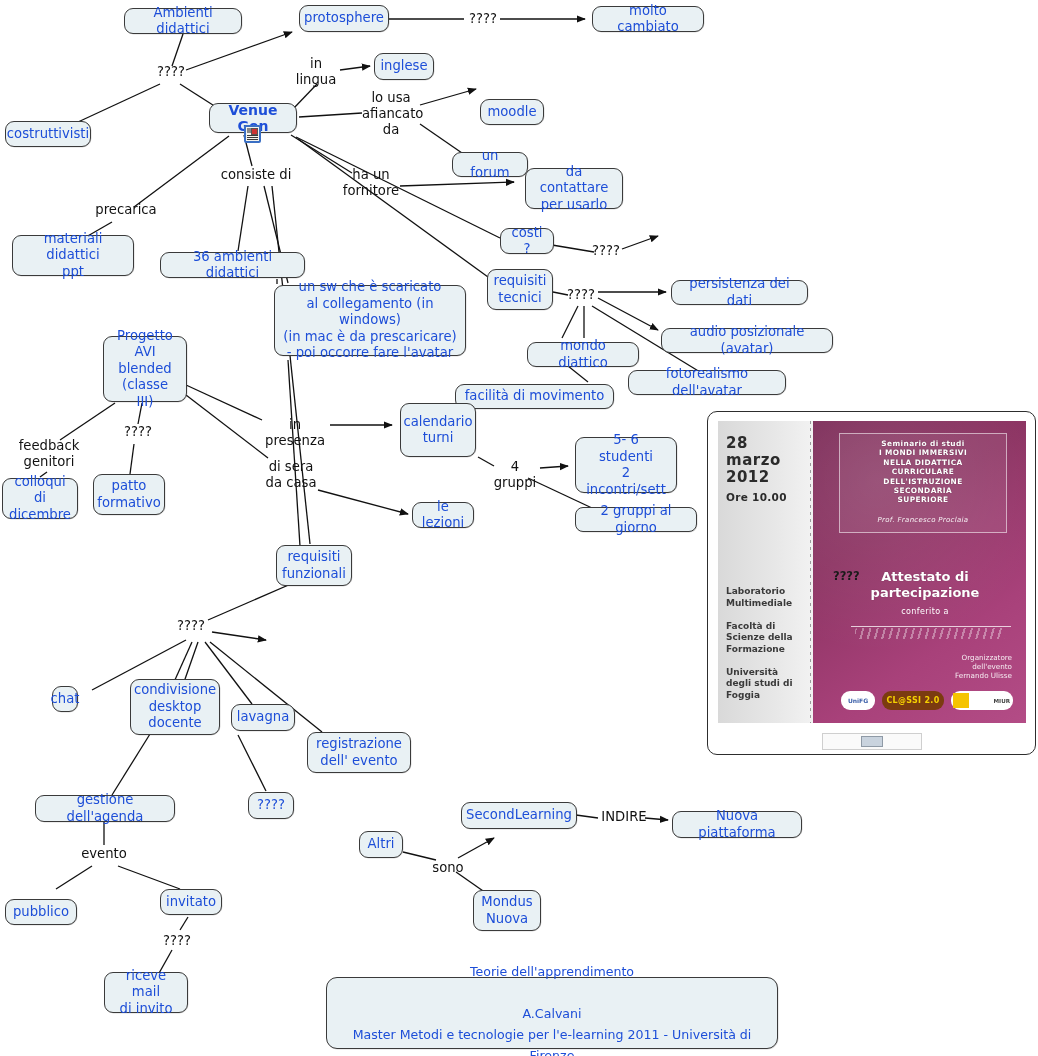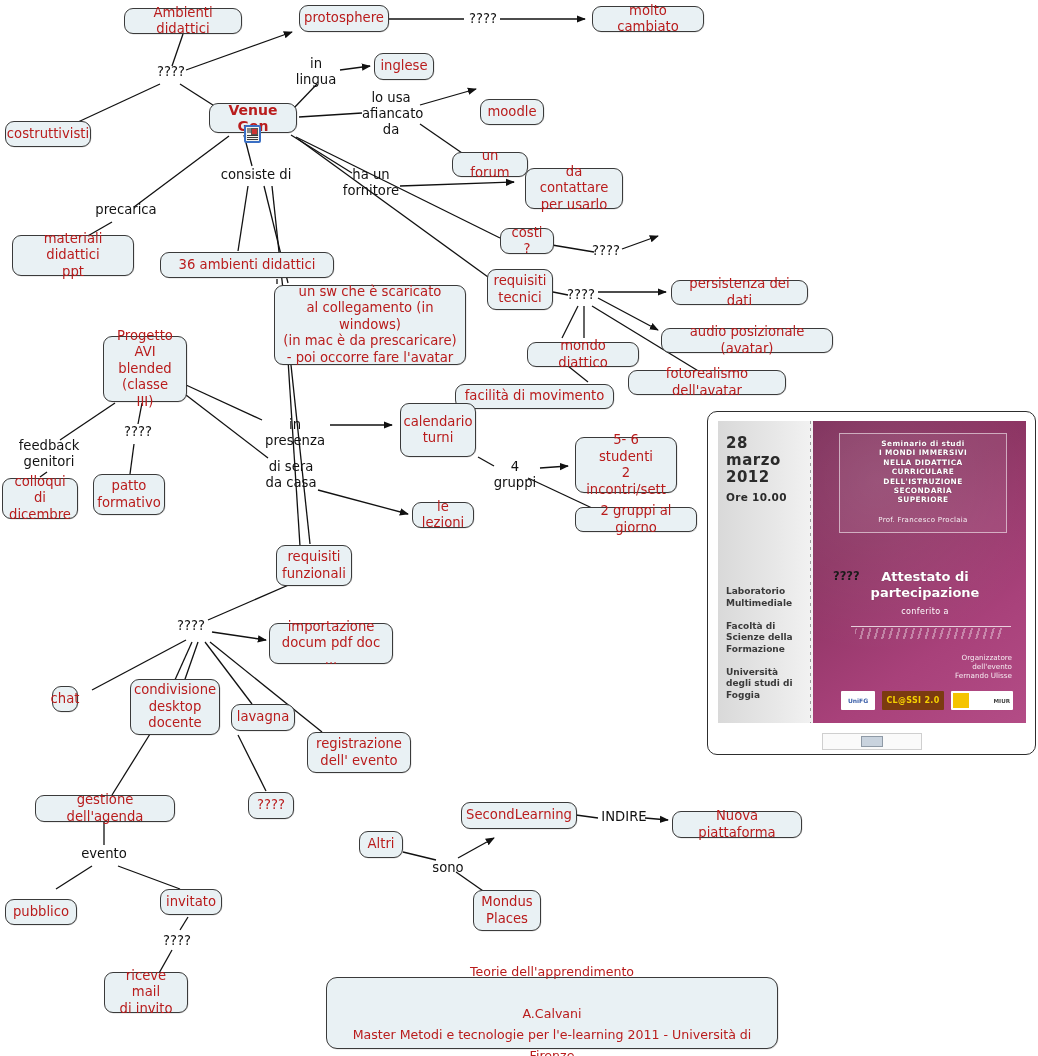--- a/index.html
+++ b/index.html
@@ -25,21 +25,21 @@
     width: 1038px;
     height: 1056px;
     pointer-events: none;
   }
   .node {
     position: absolute;
     box-sizing: border-box;
     background: #e9f1f4;
     border: 1.3px solid #3a3a3a;
     border-radius: 9px;
-    color: #b91c1c;
+    color: #1d4ed8;
     font-size: 13.2px;
     line-height: 16.5px;
     text-align: center;
     display: flex;
     align-items: center;
     justify-content: center;
     padding: 3px 8px;
     white-space: pre-line;
     box-shadow: 0.5px 0.5px 0 rgba(0,0,0,0.15);
   }
@@ -201,20 +201,21 @@
     font-weight: bold;
     text-shadow: 0 0 1px rgba(0,0,0,0.4);
   }
   #cert-title-box .speaker {
     position: absolute;
     left: 0;
     right: 0;
     bottom: 8px;
     text-align: center;
     font-size: 7px;
+    font-style: italic;
     letter-spacing: 0.3px;
     opacity: 0.92;
   }
   #cert-attestato {
     position: absolute;
     left: 22px;
     top: 148px;
     width: 180px;
     text-align: center;
     font-size: 13px;
@@ -274,21 +275,21 @@
     position: absolute;
     left: 28px;
     bottom: 13px;
     display: flex;
     align-items: center;
     gap: 7px;
   }
   .logo {
     height: 19px;
     background: #ffffff;
-    border-radius: 1px;
+    border-radius: 9px;
     display: flex;
     align-items: center;
     justify-content: center;
     font-size: 7.5px;
     font-weight: bold;
     color: #333;
     padding: 0 3px;
     box-sizing: border-box;
   }
   .logo.unifg {
@@ -496,30 +497,30 @@
 
   <div class="node" style="left:518px; top:168px; width:98px; height:41px;margin-left:7px;">da contattare
 per usarlo</div>
 
 
   <div class="node" style="left:500px; top:228px; width:54px; height:26px;">costi ?</div>
 
   <div class="node" style="left:12px; top:235px; width:122px; height:41px;">materiali didattici
 ppt</div>
 
-  <div class="node" style="left:160px; top:252px; width:174px; height:26px;">36 ambienti didattici</div>
+  <div class="node" style="left:160px; top:252px; width:145px; height:26px;">36 ambienti didattici</div>
 
   <div class="node" style="left:487px; top:269px; width:66px; height:41px;">requisiti
 tecnici</div>
 
   <div class="node" style="left:671px; top:280px; width:137px; height:25px;">persistenza dei dati</div>
 
   <div class="node" style="left:661px; top:328px; width:172px; height:25px;">audio posizionale (avatar)</div>
 
-  <div class="node" style="left:274px; top:285px; width:192px; height:80px;">un sw che è scaricato
+  <div class="node" style="left:274px; top:285px; width:192px; height:71px;">un sw che è scaricato
 al collegamento (in windows)
 (in mac è da prescaricare)
 - poi occorre fare l'avatar</div>
 
   <div class="node" style="left:527px; top:342px; width:112px; height:25px;">mondo diattico</div>
 
   <div class="node" style="left:628px; top:370px; width:158px; height:25px;">fotorealismo dell'avatar</div>
 
   <div class="node" style="left:103px; top:336px; width:84px; height:66px;">Progetto
 AVI
@@ -541,22 +542,20 @@
   <div class="node" style="left:2px; top:478px; width:76px; height:41px;">colloqui di
 dicembre</div>
 
   <div class="node" style="left:412px; top:502px; width:62px; height:26px;">le lezioni</div>
 
   <div class="node" style="left:575px; top:507px; width:122px; height:25px;border-radius:8px;">2 gruppi al giorno</div>
 
   <div class="node" style="left:276px; top:545px; width:76px; height:41px;">requisiti
 funzionali</div>
 
-  <div class="node" style="left:269px; top:623px; width:124px; height:41px;">importazione
-docum pdf doc ...</div>
 
   <div class="node" style="left:52px; top:686px; width:26px; height:26px;">chat</div>
 
   <div class="node" style="left:130px; top:679px; width:90px; height:56px;">condivisione
 desktop
 docente</div>
 
   <div class="node" style="left:231px; top:704px; width:64px; height:27px;">lavagna</div>
 
   <div class="node" style="left:307px; top:732px; width:104px; height:41px;">registrazione
@@ -573,21 +572,21 @@
   <div class="node" style="left:104px; top:972px; width:84px; height:41px;">riceve mail
 di invito</div>
 
   <div class="node" style="left:359px; top:831px; width:44px; height:27px;">Altri</div>
 
   <div class="node" style="left:461px; top:802px; width:116px; height:27px;">SecondLearning</div>
 
   <div class="node" style="left:672px; top:811px; width:130px; height:27px;">Nuova piattaforma</div>
 
   <div class="node" style="left:473px; top:890px; width:68px; height:41px;">Mondus
-Places</div>
+Nuova</div>
 
   <div class="node footer" style="left:326px; top:977px; width:452px; height:72px; font-size:12.6px;">Teorie dell'apprendimento
 
 A.Calvani
 Master Metodi e tecnologie  per l'e-learning 2011 - Università di Firenze</div>
 
   <div class="label" style="left:148px; top:64px; width:46px;">????</div>
 
   <div class="label" style="left:465px; top:11px; width:36px;">????</div>
 

